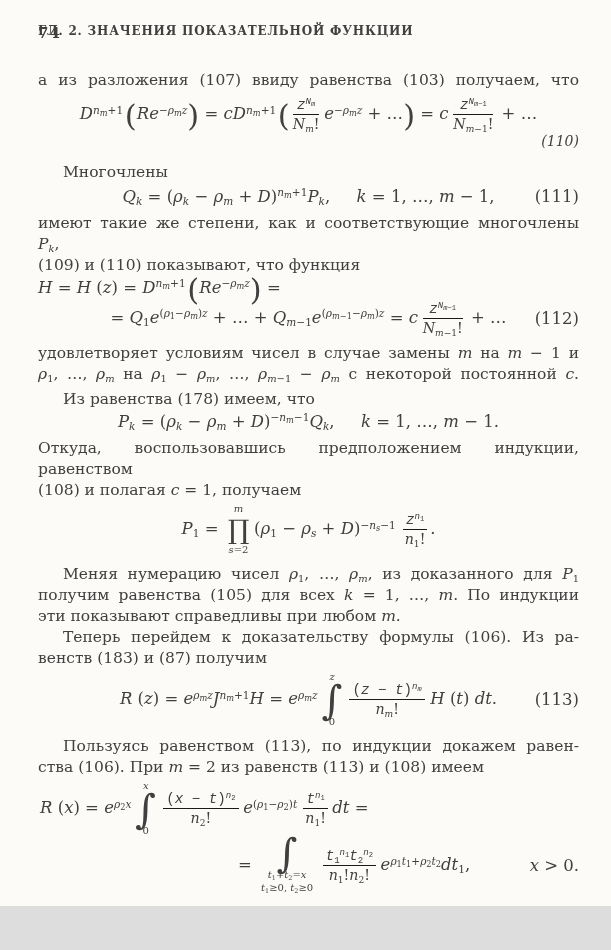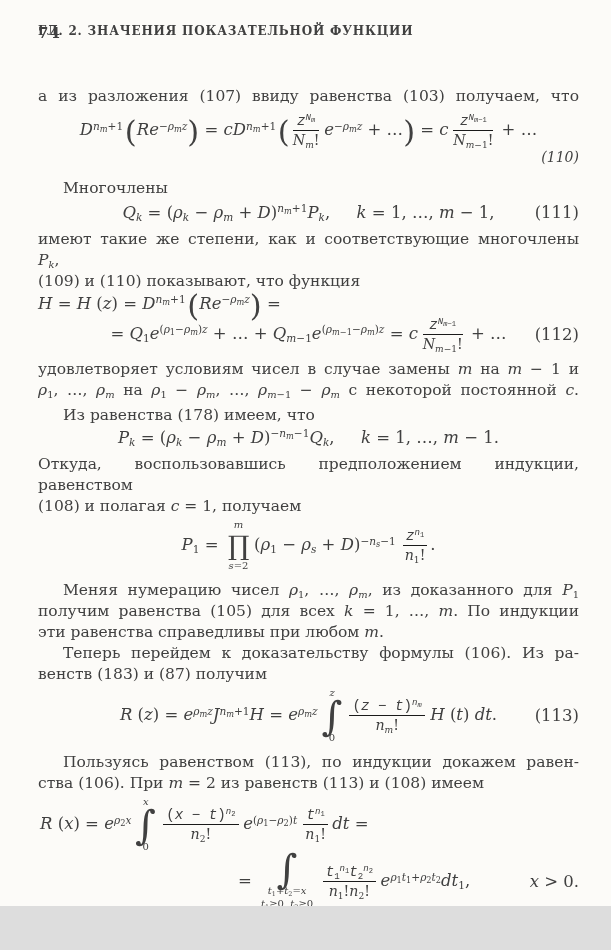--- a/index.html
+++ b/index.html
@@ -47,21 +47,21 @@
 </style>
 </head>
 <body>
 
 <div class="page">
   <div class="hdr">
     <span class="pgnum">74</span>
     <span class="runhead">ГЛ. 2. ЗНАЧЕНИЯ ПОКАЗАТЕЛЬНОЙ ФУНКЦИИ</span>
   </div>
   <div class="content">
-      <div class="pline just" style="margin-top: 42px;"><span class="f-r">а из разложения (107) ввиду равенства (103) получаем, что</span></div>
+      <div class="pline just" style="margin-top: 26px;"><span class="f-r">а из разложения (107) ввиду равенства (103) получаем, что</span></div>
       <div class="eq eq-c" style="margin-top: 6px;"><span class="eq-in"><span class="f-i">D</span><span class="f-sup"><span class="f-i">n</span><span class="f-sub"><span class="f-i">m</span></span><span class="f-r">+1</span></span><span class="f-sp" style="width: 0.1em;"></span><span class="f-bp">(</span><span class="f-i">Re</span><span class="f-sup"><span class="f-r">−</span><span class="f-i">ρ</span><span class="f-sub"><span class="f-i">m</span></span><span class="f-i">z</span></span><span class="f-bp">)</span><span class="f-r"> = </span><span class="f-i">cD</span><span class="f-sup"><span class="f-i">n</span><span class="f-sub"><span class="f-i">m</span></span><span class="f-r">+1</span></span><span class="f-sp" style="width: 0.1em;"></span><span class="f-bp">(</span><span class="f-frac"><span class="f-num"><span class="f-i">z</span><span class="f-sup"><span class="f-i">N</span><span class="f-sub"><span class="f-i">m</span></span></span></span><span class="f-den"><span class="f-i">N</span><span class="f-sub"><span class="f-i">m</span></span><span class="f-r">!</span></span></span><span class="f-sp" style="width: 0.1em;"></span><span class="f-i">e</span><span class="f-sup"><span class="f-r">−</span><span class="f-i">ρ</span><span class="f-sub"><span class="f-i">m</span></span><span class="f-i">z</span></span><span class="f-r"> + …</span><span class="f-bp">)</span><span class="f-r"> = </span><span class="f-i">c</span><span class="f-sp" style="width: 0.1em;"></span><span class="f-frac"><span class="f-num"><span class="f-i">z</span><span class="f-sup"><span class="f-i">N</span><span class="f-sub"><span class="f-i">m</span><span class="f-r">−1</span></span></span></span><span class="f-den"><span class="f-i">N</span><span class="f-sub"><span class="f-i">m</span><span class="f-r">−1</span></span><span class="f-r">!</span></span></span><span class="f-r"> + …</span></span></div>
       <div class="numline" style="margin-top: -2px;"><span>(110)</span></div>
       <div class="pline ind" style="margin-top: 11px;"><span class="f-r">Многочлены</span></div>
       <div class="eq eq-c" style="margin-top: 4px;"><span class="eq-in"><span class="f-i">Q</span><span class="f-sub"><span class="f-i">k</span></span><span class="f-r"> = (</span><span class="f-i">ρ</span><span class="f-sub"><span class="f-i">k</span></span><span class="f-r"> − </span><span class="f-i">ρ</span><span class="f-sub"><span class="f-i">m</span></span><span class="f-r"> + </span><span class="f-i">D</span><span class="f-r">)</span><span class="f-sup"><span class="f-i">n</span><span class="f-sub"><span class="f-i">m</span></span><span class="f-r">+1</span></span><span class="f-i">P</span><span class="f-sub"><span class="f-i">k</span></span><span class="f-r">,</span><span class="f-sp" style="width: 1.6em;"></span><span class="f-i">k</span><span class="f-r"> = 1, …, </span><span class="f-i">m</span><span class="f-r"> − 1,</span></span><span class="eq-num">(111)</span></div>
       <div class="pline just" style="margin-top: 6px;"><span class="f-r">имеют такие же степени, как и соответствующие многочлены </span><span class="f-i">P</span><span class="f-sub"><span class="f-i">k</span></span><span class="f-r">,</span></div>
       <div class="pline"><span class="f-r">(109) и (110) показывают, что функция</span></div>
       <div class="eq eq-l" style="margin-top: 2px;"><span class="eq-in"><span class="f-i">H</span><span class="f-r"> = </span><span class="f-i">H</span><span class="f-r"> (</span><span class="f-i">z</span><span class="f-r">) = </span><span class="f-i">D</span><span class="f-sup"><span class="f-i">n</span><span class="f-sub"><span class="f-i">m</span></span><span class="f-r">+1</span></span><span class="f-sp" style="width: 0.1em;"></span><span class="f-bp">(</span><span class="f-i">Re</span><span class="f-sup"><span class="f-r">−</span><span class="f-i">ρ</span><span class="f-sub"><span class="f-i">m</span></span><span class="f-i">z</span></span><span class="f-bp">)</span><span class="f-r"> =</span></span></div>
       <div class="eq eq-c" style="margin-top: 2px;"><span class="eq-in"><span class="f-r">= </span><span class="f-i">Q</span><span class="f-sub"><span class="f-r">1</span></span><span class="f-i">e</span><span class="f-sup"><span class="f-r">(</span><span class="f-i">ρ</span><span class="f-sub"><span class="f-r">1</span></span><span class="f-r">−</span><span class="f-i">ρ</span><span class="f-sub"><span class="f-i">m</span></span><span class="f-r">)</span><span class="f-i">z</span></span><span class="f-r"> + … + </span><span class="f-i">Q</span><span class="f-sub"><span class="f-i">m</span><span class="f-r">−1</span></span><span class="f-i">e</span><span class="f-sup"><span class="f-r">(</span><span class="f-i">ρ</span><span class="f-sub"><span class="f-i">m</span><span class="f-r">−1</span></span><span class="f-r">−</span><span class="f-i">ρ</span><span class="f-sub"><span class="f-i">m</span></span><span class="f-r">)</span><span class="f-i">z</span></span><span class="f-r"> = </span><span class="f-i">c</span><span class="f-sp" style="width: 0.1em;"></span><span class="f-frac"><span class="f-num"><span class="f-i">z</span><span class="f-sup"><span class="f-i">N</span><span class="f-sub"><span class="f-i">m</span><span class="f-r">−1</span></span></span></span><span class="f-den"><span class="f-i">N</span><span class="f-sub"><span class="f-i">m</span><span class="f-r">−1</span></span><span class="f-r">!</span></span></span><span class="f-r"> + …</span></span><span class="eq-num">(112)</span></div>
       <div class="pline just" style="margin-top: 6px;"><span class="f-r">удовлетворяет условиям чисел в случае замены </span><span class="f-i">m</span><span class="f-r"> на </span><span class="f-i">m</span><span class="f-r"> − 1 и</span></div>
       <div class="pline just"><span class="f-i">ρ</span><span class="f-sub"><span class="f-r">1</span></span><span class="f-r">, …, </span><span class="f-i">ρ</span><span class="f-sub"><span class="f-i">m</span></span><span class="f-r"> на </span><span class="f-i">ρ</span><span class="f-sub"><span class="f-r">1</span></span><span class="f-r"> − </span><span class="f-i">ρ</span><span class="f-sub"><span class="f-i">m</span></span><span class="f-r">, …, </span><span class="f-i">ρ</span><span class="f-sub"><span class="f-i">m</span><span class="f-r">−1</span></span><span class="f-r"> − </span><span class="f-i">ρ</span><span class="f-sub"><span class="f-i">m</span></span><span class="f-r"> с некоторой постоянной </span><span class="f-i">c</span><span class="f-r">.</span></div>
@@ -69,21 +69,21 @@
       <div class="eq eq-c" style="margin-top: 2px;"><span class="eq-in"><span class="f-i">P</span><span class="f-sub"><span class="f-i">k</span></span><span class="f-r"> = (</span><span class="f-i">ρ</span><span class="f-sub"><span class="f-i">k</span></span><span class="f-r"> − </span><span class="f-i">ρ</span><span class="f-sub"><span class="f-i">m</span></span><span class="f-r"> + </span><span class="f-i">D</span><span class="f-r">)</span><span class="f-sup"><span class="f-r">−</span><span class="f-i">n</span><span class="f-sub"><span class="f-i">m</span></span><span class="f-r">−1</span></span><span class="f-i">Q</span><span class="f-sub"><span class="f-i">k</span></span><span class="f-r">,</span><span class="f-sp" style="width: 1.6em;"></span><span class="f-i">k</span><span class="f-r"> = 1, …, </span><span class="f-i">m</span><span class="f-r"> − 1.</span></span></div>
       <div class="pline just" style="margin-top: 6px;"><span class="f-r">Откуда, воспользовавшись предположением индукции, равенством</span></div>
       <div class="pline"><span class="f-r">(108) и полагая </span><span class="f-i">c</span><span class="f-r"> = 1, получаем</span></div>
       <div class="eq eq-c" style="margin-top: 2px;"><span class="eq-in"><span class="f-i">P</span><span class="f-sub"><span class="f-r">1</span></span><span class="f-r"> = </span><span class="f-big">
             <span class="f-lim"><span class="f-i">m</span></span>
             <span class="f-bigg f-prod">∏</span>
             <span class="f-lim"><span class="f-i">s</span><span class="f-r">=2</span></span>
           </span><span class="f-sp" style="width: 0.05em;"></span><span class="f-r">(</span><span class="f-i">ρ</span><span class="f-sub"><span class="f-r">1</span></span><span class="f-r"> − </span><span class="f-i">ρ</span><span class="f-sub"><span class="f-i">s</span></span><span class="f-r"> + </span><span class="f-i">D</span><span class="f-r">)</span><span class="f-sup"><span class="f-r">−</span><span class="f-i">n</span><span class="f-sub"><span class="f-i">s</span></span><span class="f-r">−1</span></span><span class="f-sp" style="width: 0.25em;"></span><span class="f-frac"><span class="f-num"><span class="f-i">z</span><span class="f-sup"><span class="f-i">n</span><span class="f-sub"><span class="f-r">1</span></span></span></span><span class="f-den"><span class="f-i">n</span><span class="f-sub"><span class="f-r">1</span></span><span class="f-r">!</span></span></span><span class="f-r">.</span></span></div>
       <div class="pline ind just" style="margin-top: 8px;"><span class="f-r">Меняя нумерацию чисел </span><span class="f-i">ρ</span><span class="f-sub"><span class="f-r">1</span></span><span class="f-r">, …, </span><span class="f-i">ρ</span><span class="f-sub"><span class="f-i">m</span></span><span class="f-r">, из доказанного для </span><span class="f-i">P</span><span class="f-sub"><span class="f-r">1</span></span></div>
       <div class="pline just"><span class="f-r">получим равенства (105) для всех </span><span class="f-i">k</span><span class="f-r"> = 1, …, </span><span class="f-i">m</span><span class="f-r">. По индукции</span></div>
-      <div class="pline"><span class="f-r">эти равенства справедливы при любом </span><span class="f-i">m</span><span class="f-r">.</span></div>
+      <div class="pline"><span class="f-r">эти показывают справедливы при любом </span><span class="f-i">m</span><span class="f-r">.</span></div>
       <div class="pline ind just"><span class="f-r">Теперь перейдем к доказательству формулы (106). Из ра-</span></div>
       <div class="pline"><span class="f-r">венств (183) и (87) получим</span></div>
       <div class="eq eq-c" style="margin-top: 2px;"><span class="eq-in"><span class="f-i">R</span><span class="f-r"> (</span><span class="f-i">z</span><span class="f-r">) = </span><span class="f-i">e</span><span class="f-sup"><span class="f-i">ρ</span><span class="f-sub"><span class="f-i">m</span></span><span class="f-i">z</span></span><span class="f-i">J</span><span class="f-sup"><span class="f-i">n</span><span class="f-sub"><span class="f-i">m</span></span><span class="f-r">+1</span></span><span class="f-i">H</span><span class="f-r"> = </span><span class="f-i">e</span><span class="f-sup"><span class="f-i">ρ</span><span class="f-sub"><span class="f-i">m</span></span><span class="f-i">z</span></span><span class="f-big">
             <span class="f-lim"><span class="f-i">z</span></span>
             <span class="f-bigg f-int">∫</span>
             <span class="f-lim"><span class="f-r">0</span></span>
           </span><span class="f-frac"><span class="f-num"><span class="f-r">(</span><span class="f-i">z</span><span class="f-r"> − </span><span class="f-i">t</span><span class="f-r">)</span><span class="f-sup"><span class="f-i">n</span><span class="f-sub"><span class="f-i">m</span></span></span></span><span class="f-den"><span class="f-i">n</span><span class="f-sub"><span class="f-i">m</span></span><span class="f-r">!</span></span></span><span class="f-sp" style="width: 0.15em;"></span><span class="f-i">H</span><span class="f-r"> (</span><span class="f-i">t</span><span class="f-r">) </span><span class="f-i">dt</span><span class="f-r">.</span></span><span class="eq-num">(113)</span></div>
       <div class="pline ind just" style="margin-top: 8px;"><span class="f-r">Пользуясь равенством (113), по индукции докажем равен-</span></div>
       <div class="pline"><span class="f-r">ства (106). При </span><span class="f-i">m</span><span class="f-r"> = 2 из равенств (113) и (108) имеем</span></div>
       <div class="eq eq-l" style="margin-top: 2px; margin-left: 2px;"><span class="eq-in"><span class="f-i">R</span><span class="f-r"> (</span><span class="f-i">x</span><span class="f-r">) = </span><span class="f-i">e</span><span class="f-sup"><span class="f-i">ρ</span><span class="f-sub"><span class="f-r">2</span></span><span class="f-i">x</span></span><span class="f-big">

